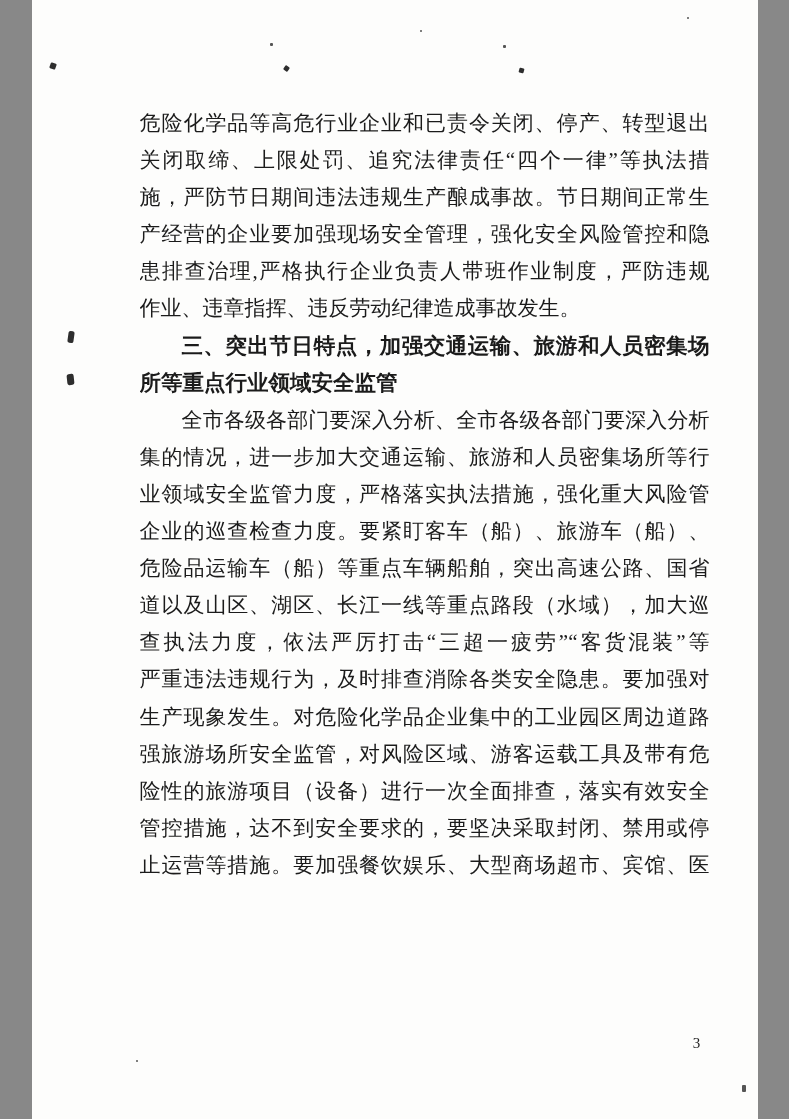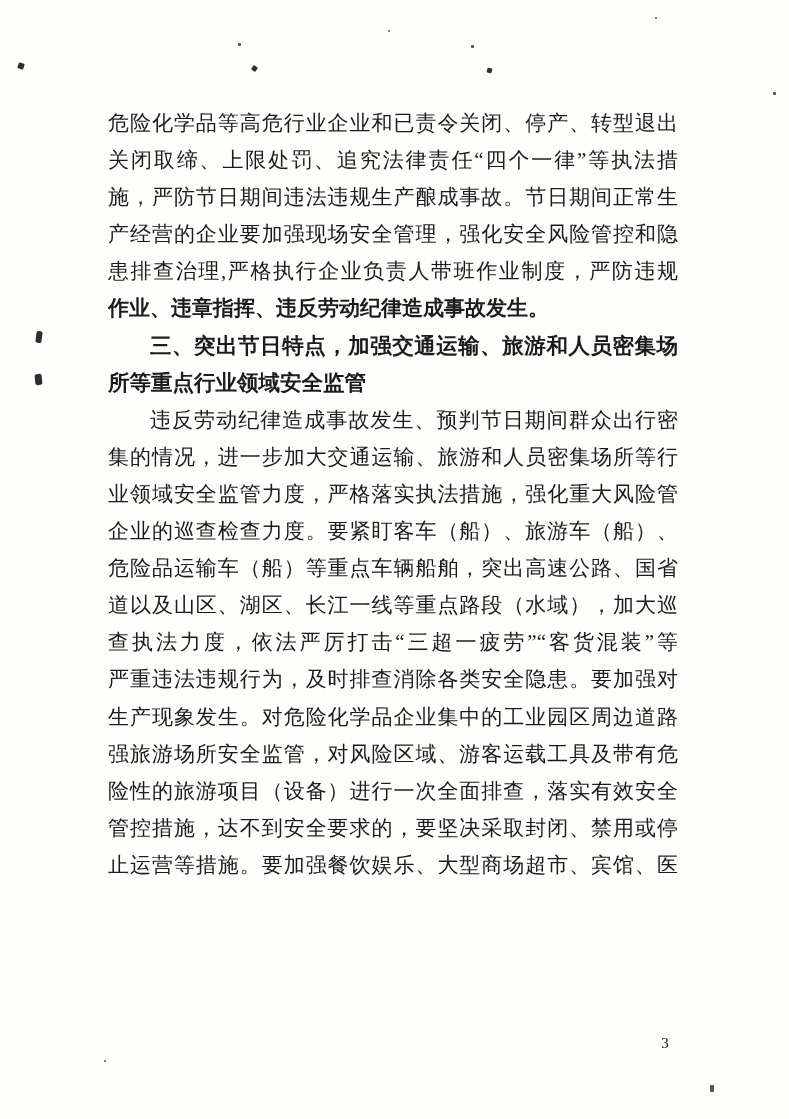--- a/index.html
+++ b/index.html
@@ -1,18 +1,18 @@
 <!DOCTYPE html>
 <html><head>
 <meta charset="utf-8">
 <style>
   html, body { margin: 0; padding: 0; background: #888; }
   .page {
     position: relative;
-    width: 789px;
+    width: 726px;
     height: 1119px;
     margin: 0 auto;
     background: #fdfdfc;
     overflow: hidden;
     font-family: "Liberation Serif", "DejaVu Serif", serif;
     color: #1b1b1b;
   }
   .text-block {
     position: absolute;
     left: 108px;
@@ -22,21 +22,20 @@
   .line {
     height: 37.1px;
     line-height: 37.1px;
     font-size: 21px;
     text-align: justify;
     text-align-last: justify;
     overflow: hidden;
   }
   .line.end {
     text-align-last: left;
-    font-weight: bold;
   }
   .line.indent {
     text-indent: 42px;
   }
   .line.heading {
     font-family: "Liberation Sans", "DejaVu Sans", sans-serif;
     font-weight: 700;
     font-size: 21.5px;
   }
   .page-number {
@@ -66,21 +65,21 @@
     <div class="line">危险化学品等高危行业企业和已责令关闭、停产、转型退出</div>
     <div class="line">关闭取缔、上限处罚、追究法律责任“四个一律”等执法措</div>
     <div class="line">施，严防节日期间违法违规生产酿成事故。节日期间正常生</div>
     <div class="line">产经营的企业要加强现场安全管理，强化安全风险管控和隐</div>
     <div class="line">患排查治理,严格执行企业负责人带班作业制度，严防违规</div>
     <div class="line end">作业、违章指挥、违反劳动纪律造成事故发生。</div>
 
     <div class="line heading indent">三、突出节日特点，加强交通运输、旅游和人员密集场</div>
     <div class="line heading end">所等重点行业领域安全监管</div>
 
-    <div class="line indent">违反劳动纪律造成事故发生、预判节日期间群众出行密</div>
+    <div class="line indent">全市各级各部门要深入分析、全市各级各部门要深入分析</div>
     <div class="line">集的情况，进一步加大交通运输、旅游和人员密集场所等行</div>
     <div class="line">业领域安全监管力度，严格落实执法措施，强化重大风险管</div>
     <div class="line">企业的巡查检查力度。要紧盯客车（船）、旅游车（船）、</div>
     <div class="line">危险品运输车（船）等重点车辆船舶，突出高速公路、国省</div>
     <div class="line">道以及山区、湖区、长江一线等重点路段（水域），加大巡</div>
     <div class="line">查执法力度，依法严厉打击“三超一疲劳”“客货混装”等</div>
     <div class="line">严重违法违规行为，及时排查消除各类安全隐患。要加强对</div>
     <div class="line">生产现象发生。对危险化学品企业集中的工业园区周边道路</div>
     <div class="line">强旅游场所安全监管，对风险区域、游客运载工具及带有危</div>
     <div class="line">险性的旅游项目（设备）进行一次全面排查，落实有效安全</div>

